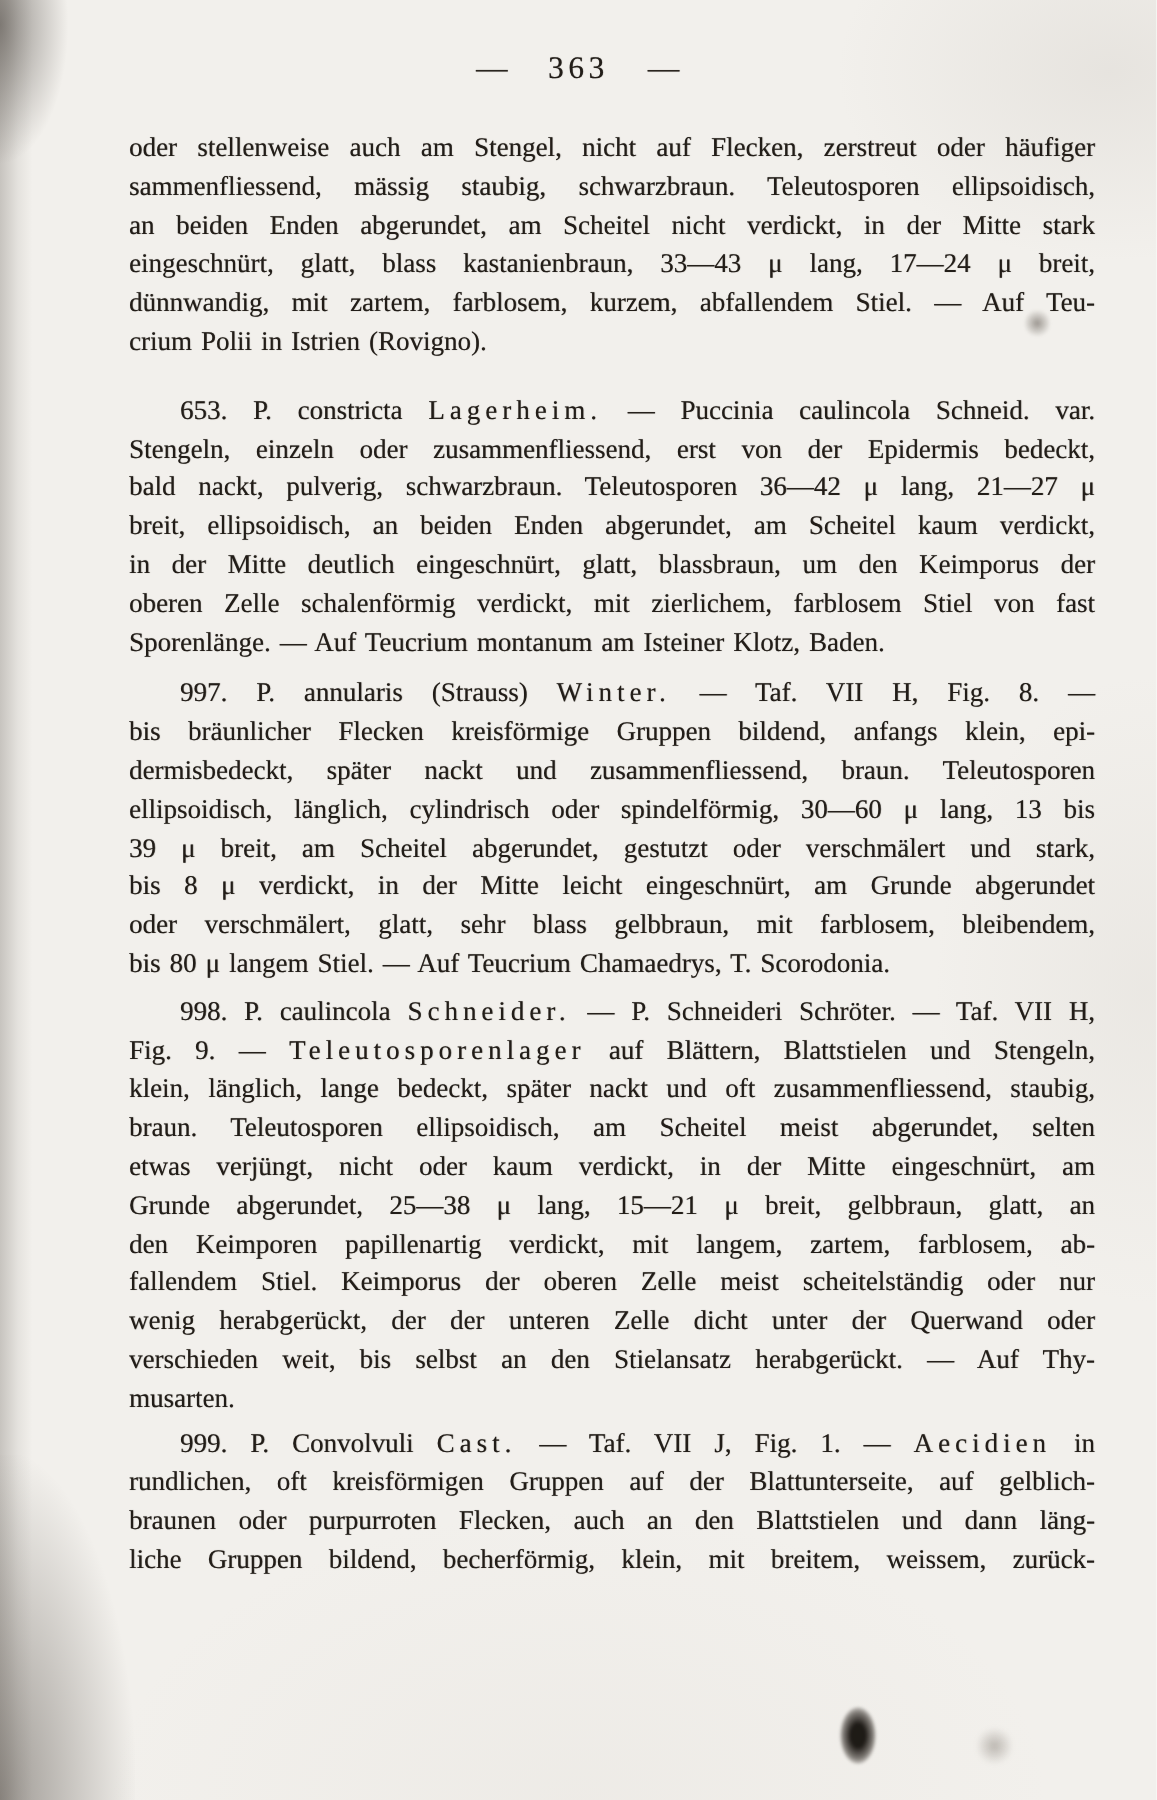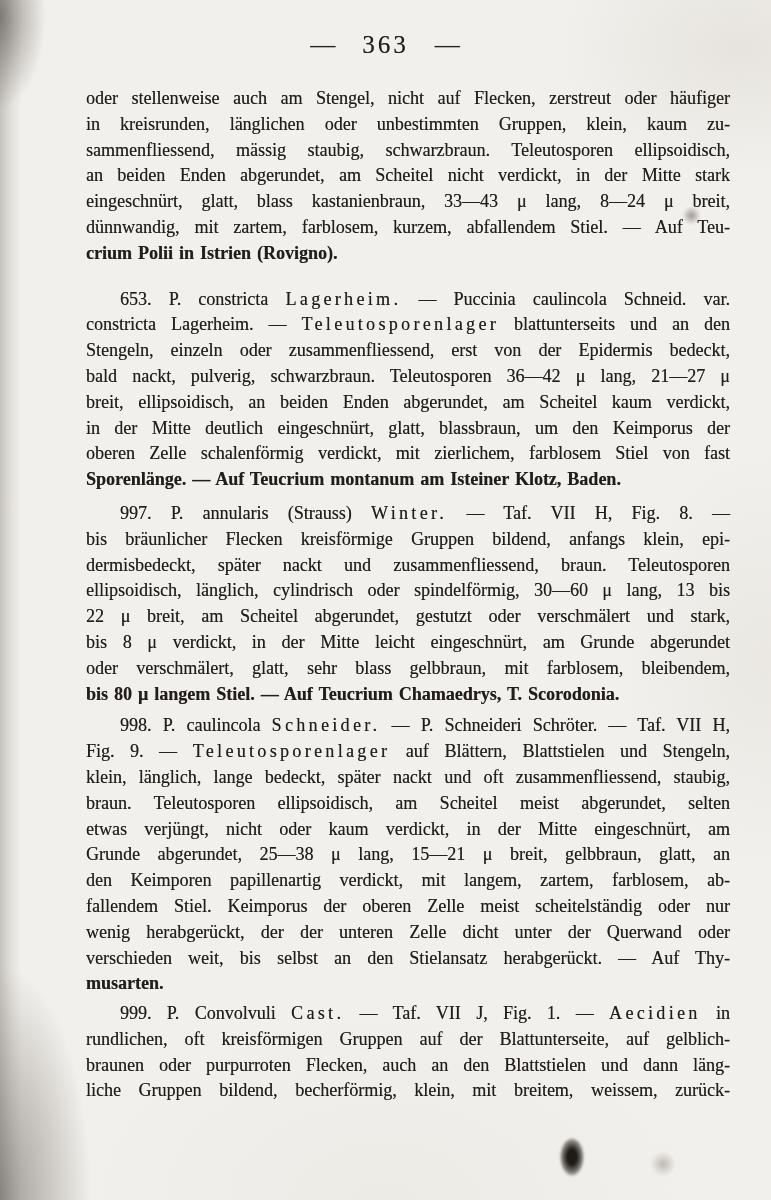--- a/index.html
+++ b/index.html
@@ -51,21 +51,21 @@
     position: absolute; left: 683px; top: 206px; width: 17px; height: 19px;
     border-radius: 50%;
     background: radial-gradient(circle, rgba(86,78,70,0.55), transparent 72%);
     filter: blur(1px);
   }
   
   .page-header {
     padding-top: 34px;
     height: 22px; line-height: 22px;
     text-align: center;
-    font-size: 25px;
+    font-size: 21px;
     letter-spacing: 1px;
     margin-bottom: 30px;
     text-shadow: 0.3px 0.3px 0.5px rgba(30,25,20,0.55);
   }
   .page-header .dash { margin: 0 26px; color: #2a251f; }
   .page-header .page-number { letter-spacing: 3px; }
   
   .text-block {
     padding: 0 41px 0 42px;
     font-size: 18px;
@@ -78,62 +78,60 @@
   .paragraph:nth-child(5) { margin-top: 4px; }
   .line {
     height: 25.8px; line-height: 25.8px;
     white-space: nowrap;
     text-align: justify;
     text-align-last: justify;
     text-shadow: 0.25px 0.25px 0.5px rgba(32,26,20,0.6);
     word-spacing: 1.5px;
   }
   .line.indent { padding-left: 34px; }
-  .line.last-left { text-align-last: left; font-weight: bold; }
+  .line.last-left { text-align-last: left; }
   .run.bold { font-weight: normal; }
   .run.spaced { letter-spacing: 0.185em; }
 </style>
 </head>
 <body>
 
 <div class="page">
   <div class="edge-left"></div>
   <div class="corner-tl"></div>
   <div class="corner-bl"></div>
 
   <header class="page-header">
     <span class="dash">—</span><span class="page-number">363</span><span class="dash">—</span>
   </header>
 
   <main class="text-block">
       <div class="paragraph">
         <div class="line"><span class="run">oder stellenweise auch am Stengel, nicht auf Flecken, zerstreut oder häufiger</span></div>
-        <div class="line"><span class="run">in kreisrunden, länglichen oder unbestimmten Gruppen, klein, kaum zu-</span></div>
         <div class="line"><span class="run">sammenfliessend, mässig staubig, schwarzbraun. Teleutosporen ellipsoidisch,</span></div>
         <div class="line"><span class="run">an beiden Enden abgerundet, am Scheitel nicht verdickt, in der Mitte stark</span></div>
-        <div class="line"><span class="run">eingeschnürt, glatt, blass kastanienbraun, 33—43 μ lang, 8—24 μ breit,</span></div>
+        <div class="line"><span class="run">eingeschnürt, glatt, blass kastanienbraun, 33—43 μ lang, 17—24 μ breit,</span></div>
         <div class="line"><span class="run">dünnwandig, mit zartem, farblosem, kurzem, abfallendem Stiel. — Auf Teu-</span></div>
         <div class="line last-left"><span class="run">crium Polii in Istrien (Rovigno).</span></div>
       </div>
       <div class="paragraph">
         <div class="line indent"><span class="run">653. </span><span class="run bold">P. constricta</span><span class="run"> </span><span class="run spaced">Lagerheim.</span><span class="run"> — Puccinia caulincola Schneid. var.</span></div>
-        <div class="line"><span class="run">constricta Lagerheim. — </span><span class="run spaced">Teleutosporenlager</span><span class="run"> blattunterseits und an den</span></div>
         <div class="line"><span class="run">Stengeln, einzeln oder zusammenfliessend, erst von der Epidermis bedeckt,</span></div>
         <div class="line"><span class="run">bald nackt, pulverig, schwarzbraun. Teleutosporen 36—42 μ lang, 21—27 μ</span></div>
         <div class="line"><span class="run">breit, ellipsoidisch, an beiden Enden abgerundet, am Scheitel kaum verdickt,</span></div>
         <div class="line"><span class="run">in der Mitte deutlich eingeschnürt, glatt, blassbraun, um den Keimporus der</span></div>
         <div class="line"><span class="run">oberen Zelle schalenförmig verdickt, mit zierlichem, farblosem Stiel von fast</span></div>
         <div class="line last-left"><span class="run">Sporenlänge. — Auf Teucrium montanum am Isteiner Klotz, Baden.</span></div>
       </div>
       <div class="paragraph">
         <div class="line indent"><span class="run">997. </span><span class="run bold">P. annularis</span><span class="run"> (Strauss) </span><span class="run spaced">Winter.</span><span class="run"> — Taf. VII H, Fig. 8. —</span></div>
         <div class="line"><span class="run">bis bräunlicher Flecken kreisförmige Gruppen bildend, anfangs klein, epi-</span></div>
         <div class="line"><span class="run">dermisbedeckt, später nackt und zusammenfliessend, braun. Teleutosporen</span></div>
         <div class="line"><span class="run">ellipsoidisch, länglich, cylindrisch oder spindelförmig, 30—60 μ lang, 13 bis</span></div>
-        <div class="line"><span class="run">22 μ breit, am Scheitel abgerundet, gestutzt oder verschmälert und stark,</span></div>
+        <div class="line"><span class="run">39 μ breit, am Scheitel abgerundet, gestutzt oder verschmälert und stark,</span></div>
         <div class="line"><span class="run">bis 8 μ verdickt, in der Mitte leicht eingeschnürt, am Grunde abgerundet</span></div>
         <div class="line"><span class="run">oder verschmälert, glatt, sehr blass gelbbraun, mit farblosem, bleibendem,</span></div>
         <div class="line last-left"><span class="run">bis 80 μ langem Stiel. — Auf Teucrium Chamaedrys, T. Scorodonia.</span></div>
       </div>
       <div class="paragraph">
         <div class="line indent"><span class="run">998. </span><span class="run bold">P. caulincola</span><span class="run"> </span><span class="run spaced">Schneider.</span><span class="run"> — P. Schneideri Schröter. — Taf. VII H,</span></div>
         <div class="line"><span class="run">Fig. 9. — </span><span class="run spaced">Teleutosporenlager</span><span class="run"> auf Blättern, Blattstielen und Stengeln,</span></div>
         <div class="line"><span class="run">klein, länglich, lange bedeckt, später nackt und oft zusammenfliessend, staubig,</span></div>
         <div class="line"><span class="run">braun. Teleutosporen ellipsoidisch, am Scheitel meist abgerundet, selten</span></div>
         <div class="line"><span class="run">etwas verjüngt, nicht oder kaum verdickt, in der Mitte eingeschnürt, am</span></div>

